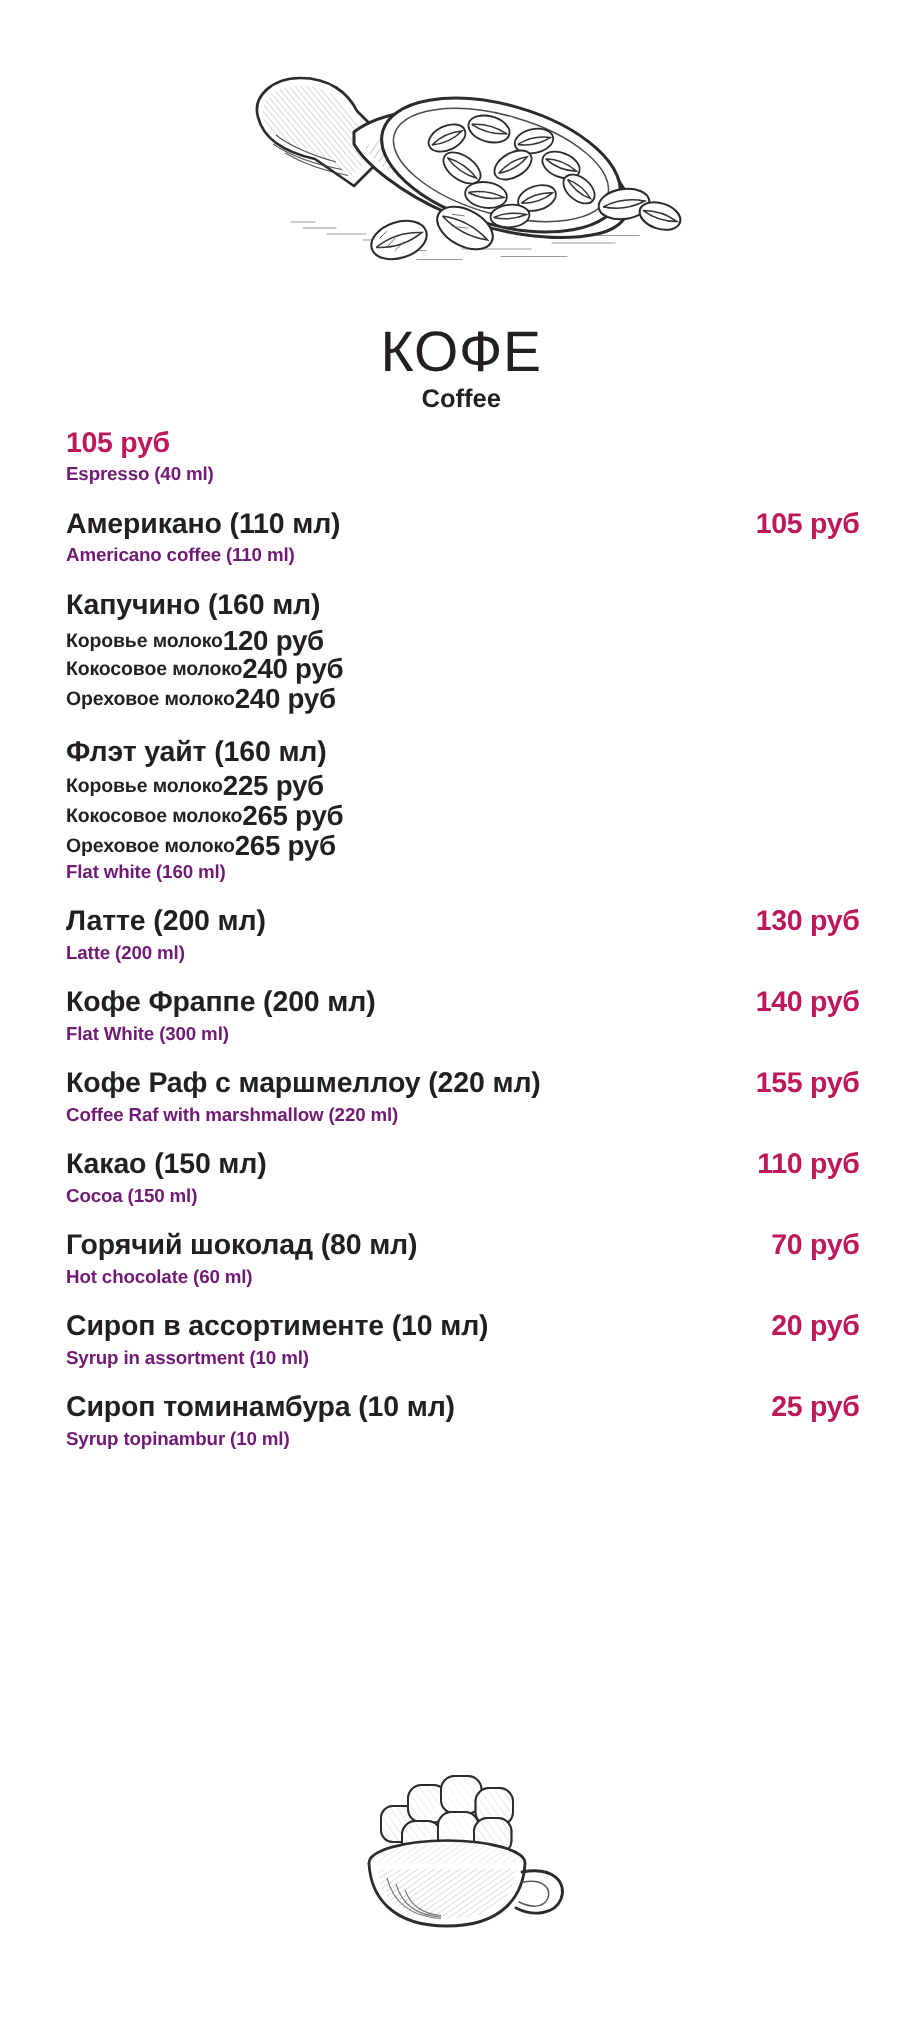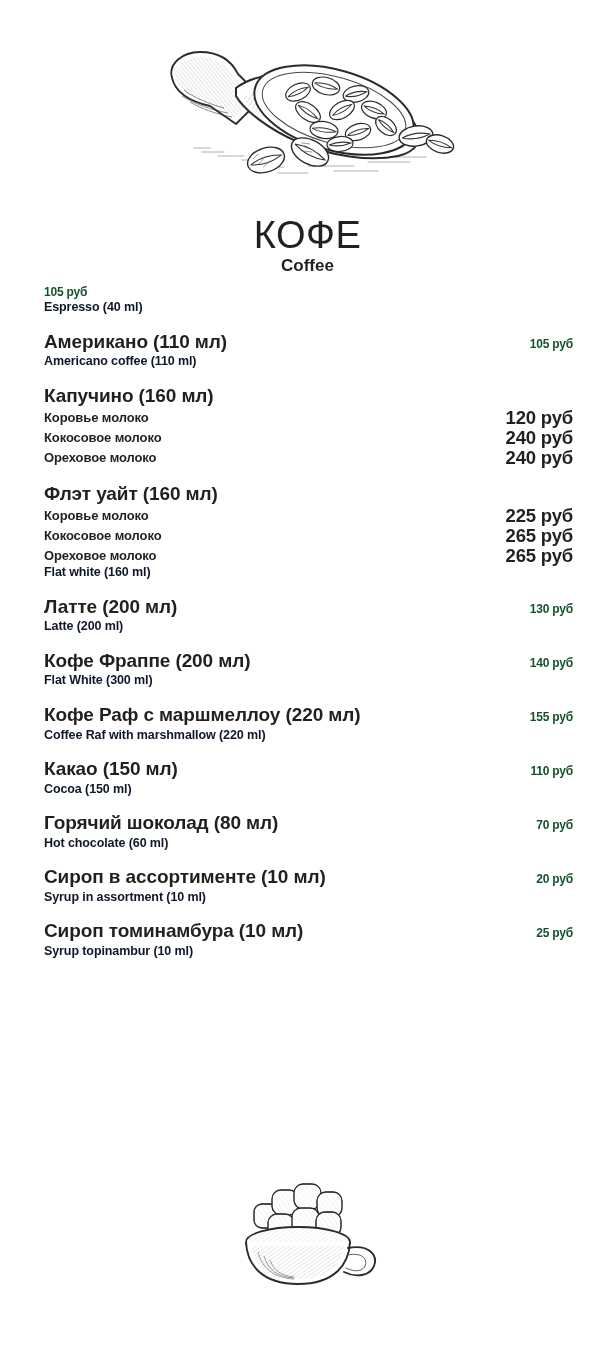--- a/index.html
+++ b/index.html
@@ -89,42 +89,42 @@
     letter-spacing: -0.1px;
     color: #231f20;
     padding-right: 12px;
   }
 
   .item-sub {
     font-size: 12.5px;
     font-weight: bold;
     line-height: 1.25;
     letter-spacing: -0.1px;
-    color: #0f172a;
+    color: #701a75;
     margin-top: 1px;
   }
 
   .item-price {
-    font-size: 12px;
+    font-size: 19px;
     font-weight: bold;
     line-height: 1.18;
     letter-spacing: -0.2px;
     white-space: nowrap;
-    color: #14532d;
+    color: #be185d;
     text-align: right;
   }
 
   
   .variants {
     position: relative;
     margin-top: 1px;
   }
   .variant-row {
     display: flex;
-    justify-content: space-between;
+    justify-content: flex-start;
     align-items: flex-start;
   }
   .variant-label {
     font-size: 13px;
     font-weight: bold;
     line-height: 1.52;
     letter-spacing: -0.1px;
     color: #231f20;
   }
   .variant-price {

